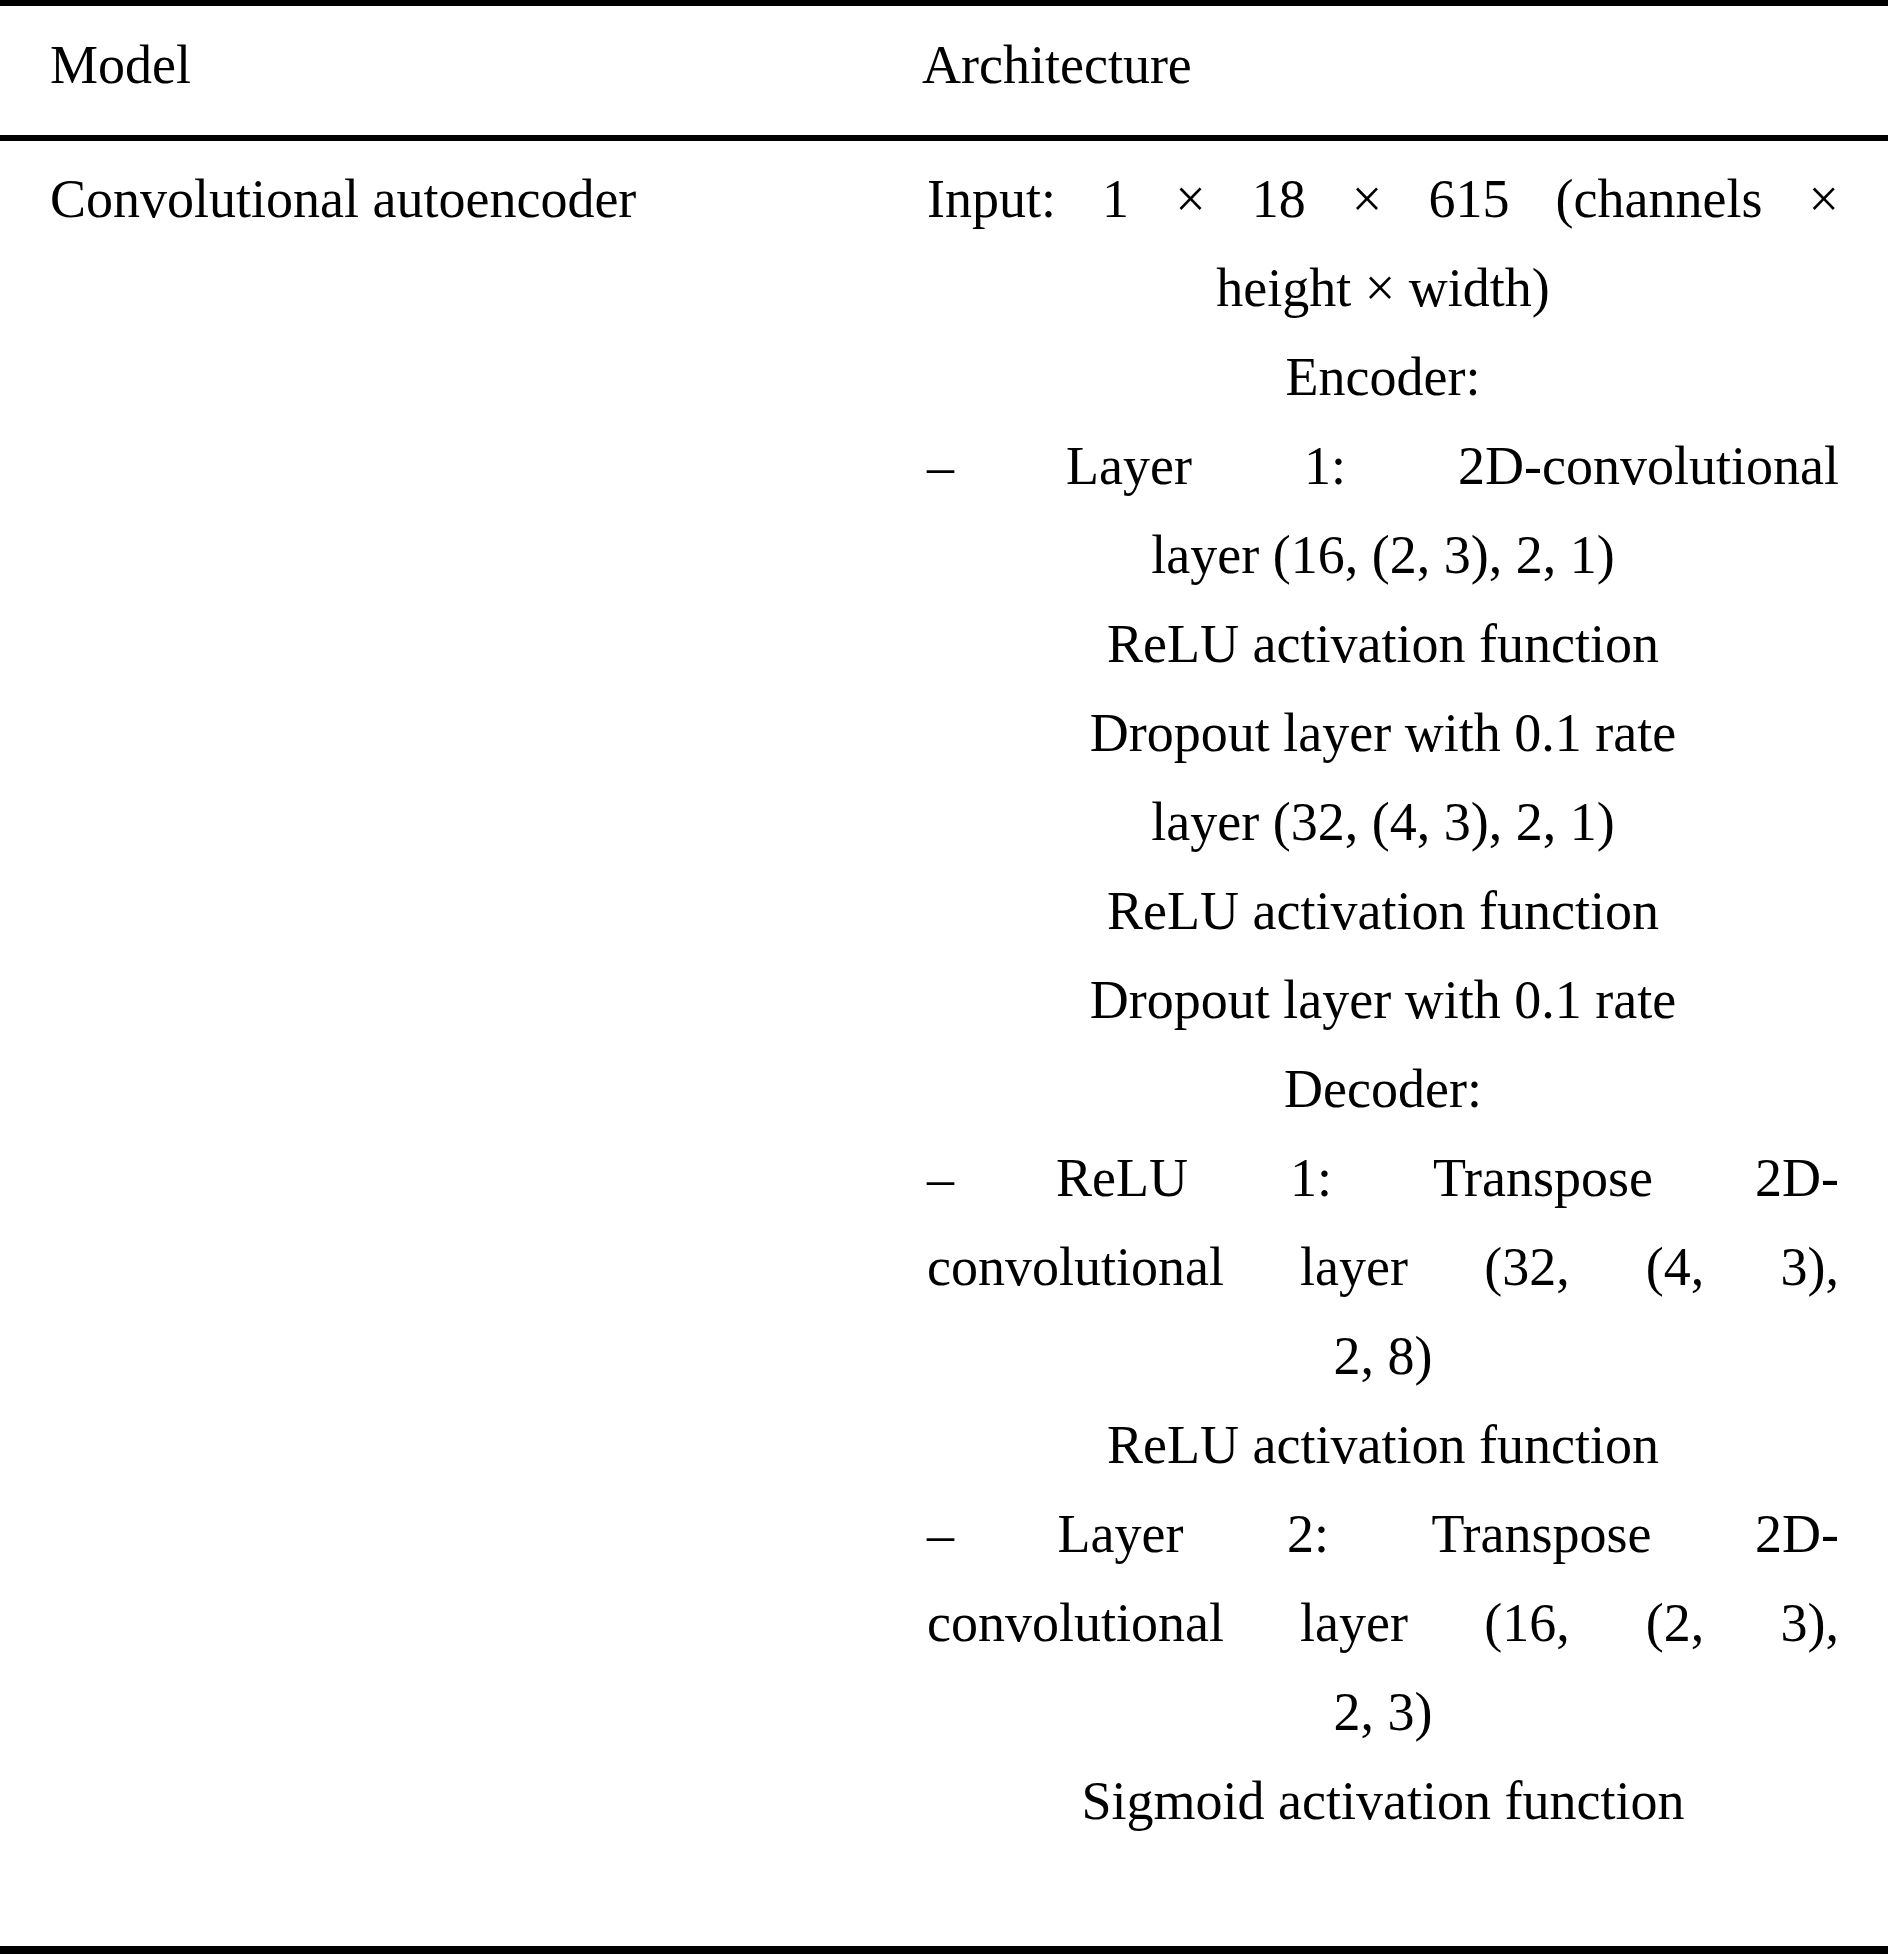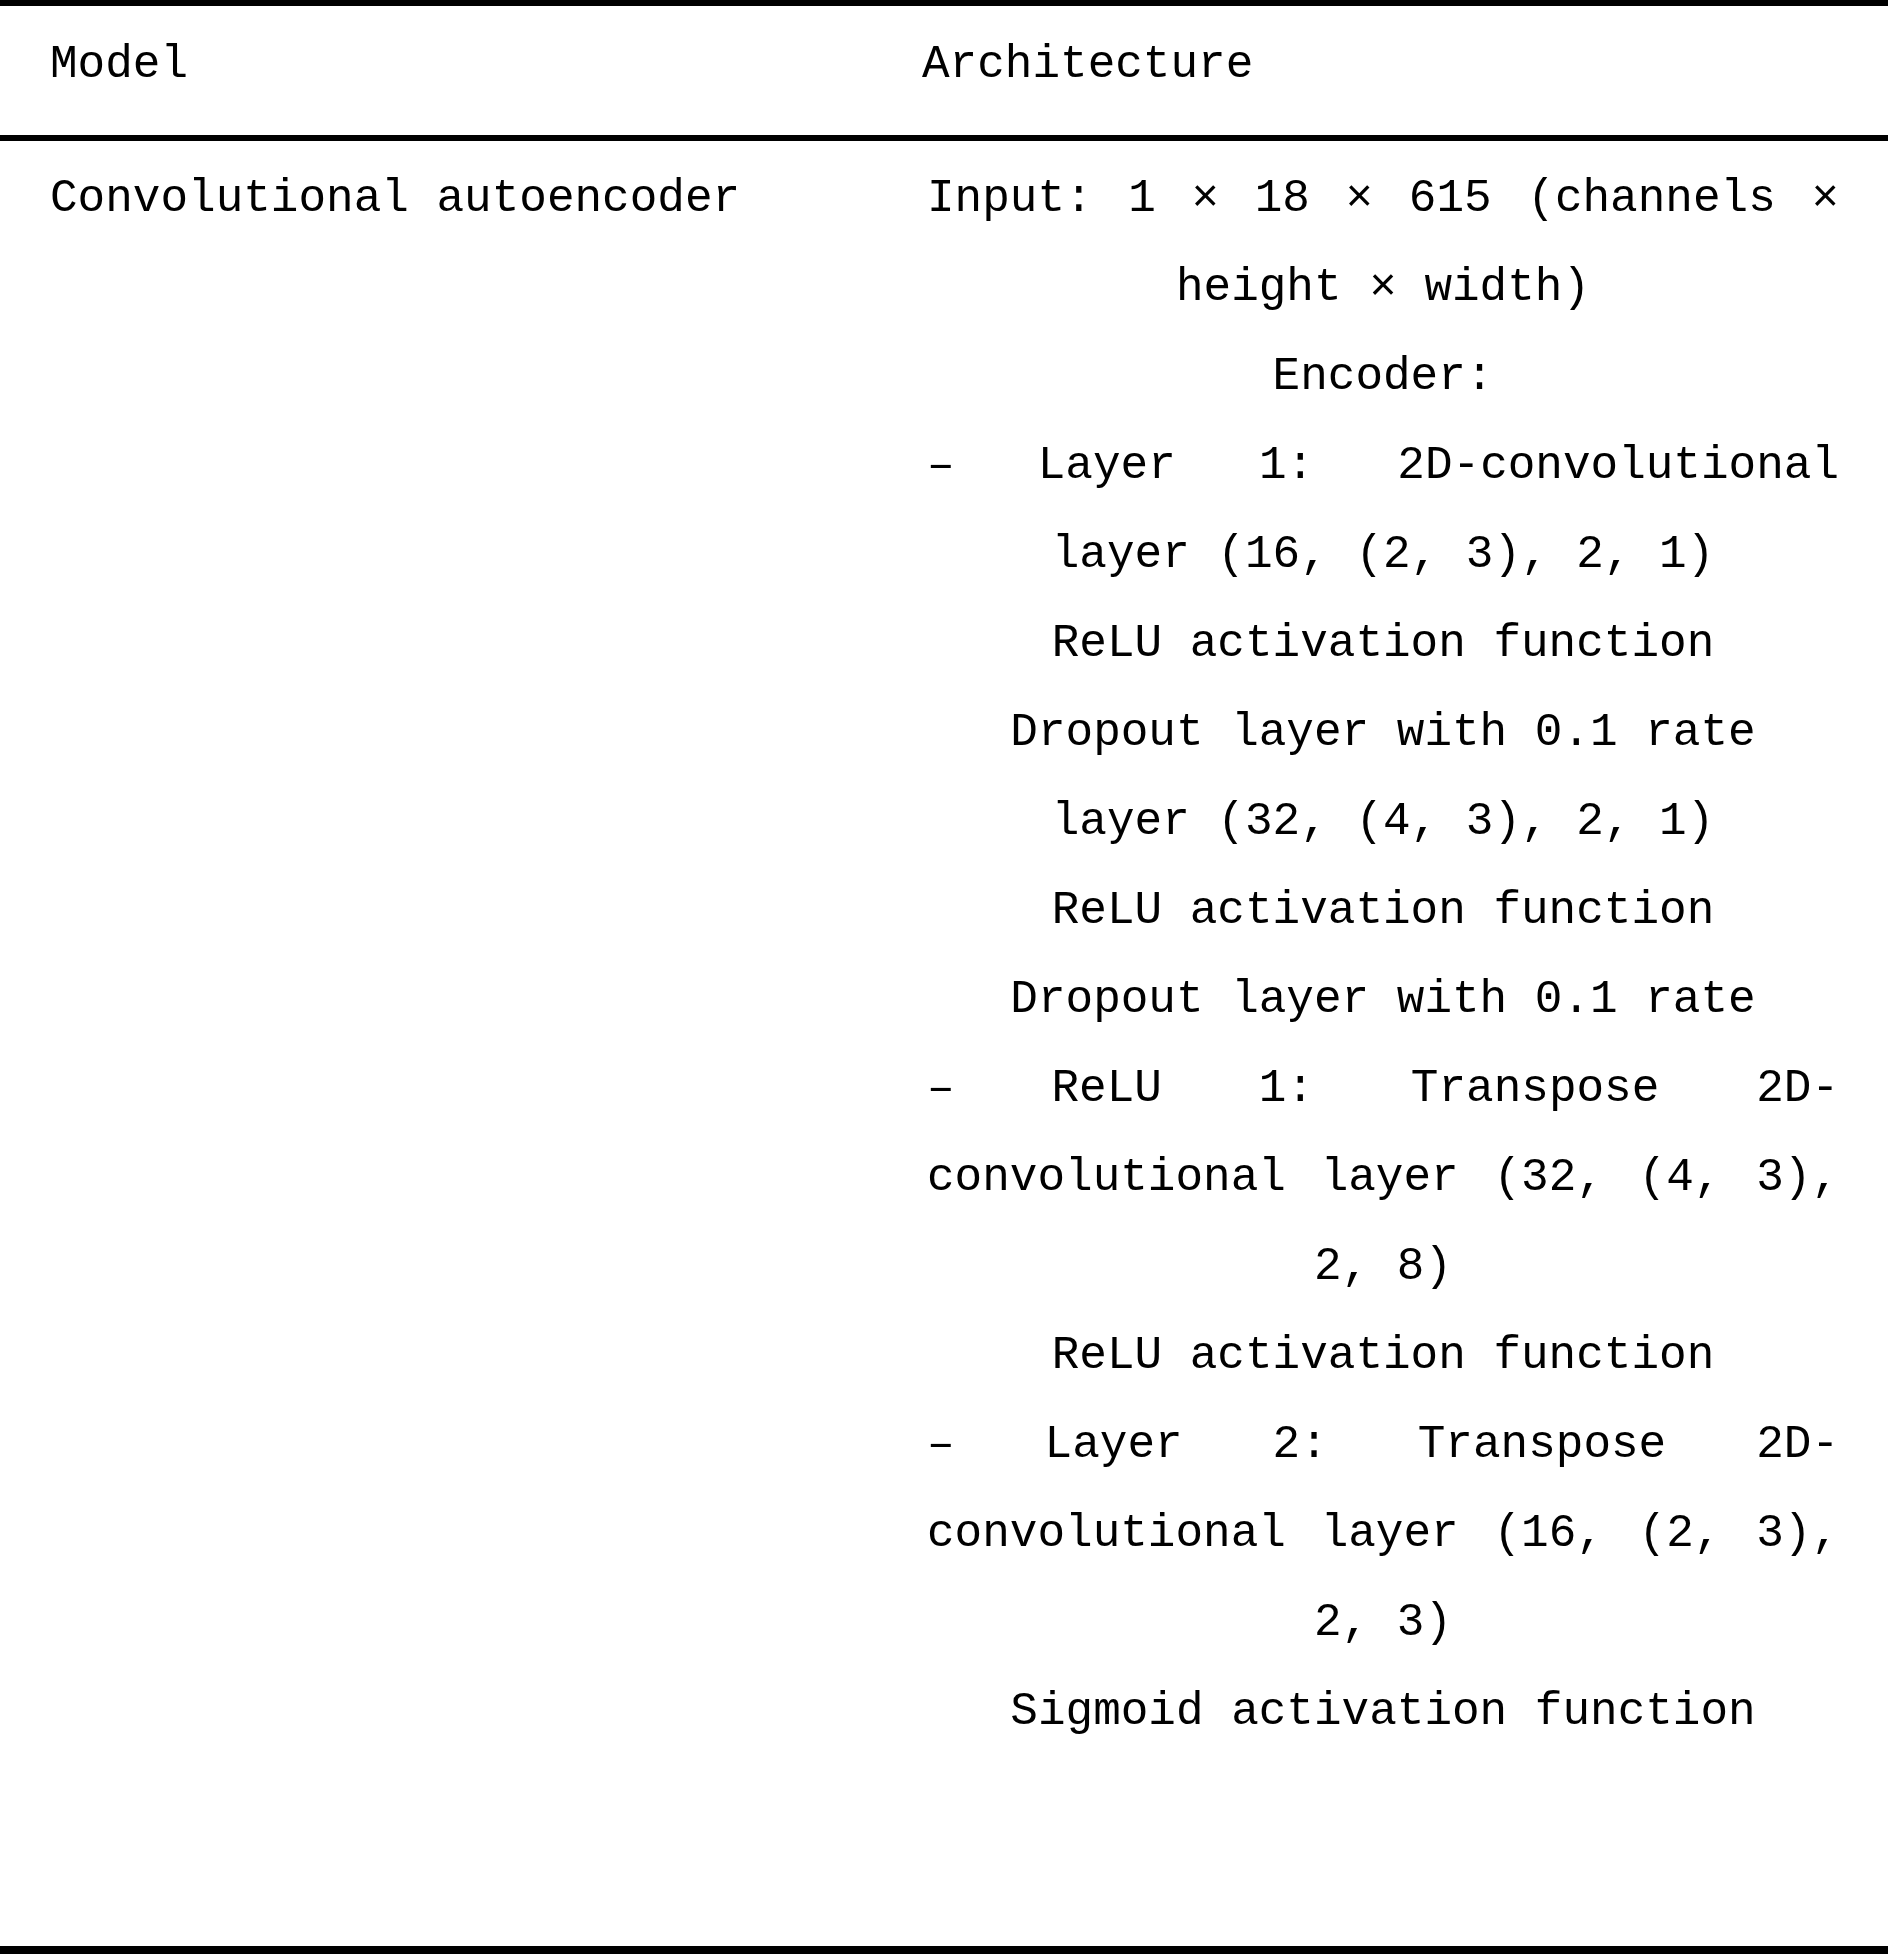--- a/index.html
+++ b/index.html
@@ -6,22 +6,22 @@
     margin: 0;
     padding: 0;
     background: #ffffff;
   }
   .page {
     position: relative;
     width: 1889px;
     height: 1958px;
     background: #ffffff;
     color: #000000;
-    font-family: Liberation Mono, monospace;
-    font-size: 46px;
+    font-family: Liberation Serif, serif;
+    font-size: 54px;
     line-height: 89px;
     overflow: hidden;
   }
   .rule {
     position: absolute;
     left: 0;
     width: 1889px;
     background: #000000;
   }
   .rule-top    { top: 0;      height: 5.5px; }
@@ -82,20 +82,21 @@
       <div class="arch-line justified">Input: 1 × 18 × 615 (channels ×</div>
       <div class="arch-line">height × width)</div>
       <div class="arch-line">Encoder:</div>
       <div class="arch-line justified">– Layer 1: 2D-convolutional</div>
       <div class="arch-line">layer (16, (2, 3), 2, 1)</div>
       <div class="arch-line">ReLU activation function</div>
       <div class="arch-line">Dropout layer with 0.1 rate</div>
       <div class="arch-line">layer (32, (4, 3), 2, 1)</div>
       <div class="arch-line">ReLU activation function</div>
       <div class="arch-line">Dropout layer with 0.1 rate</div>
+      <div class="arch-line">Decoder:</div>
       <div class="arch-line justified">– ReLU 1: Transpose 2D-</div>
       <div class="arch-line justified">convolutional layer (32, (4, 3),</div>
       <div class="arch-line">2, 8)</div>
       <div class="arch-line">ReLU activation function</div>
       <div class="arch-line justified">– Layer 2: Transpose 2D-</div>
       <div class="arch-line justified">convolutional layer (16, (2, 3),</div>
       <div class="arch-line">2, 3)</div>
       <div class="arch-line">Sigmoid activation function</div>
     </div>
 

